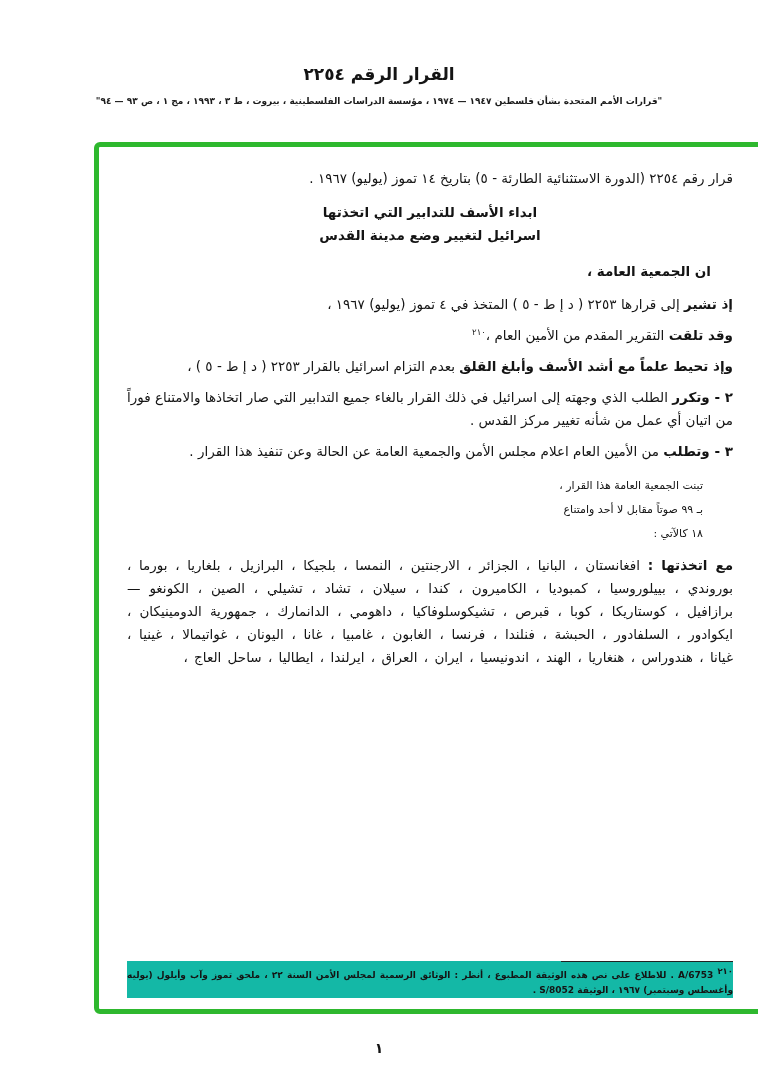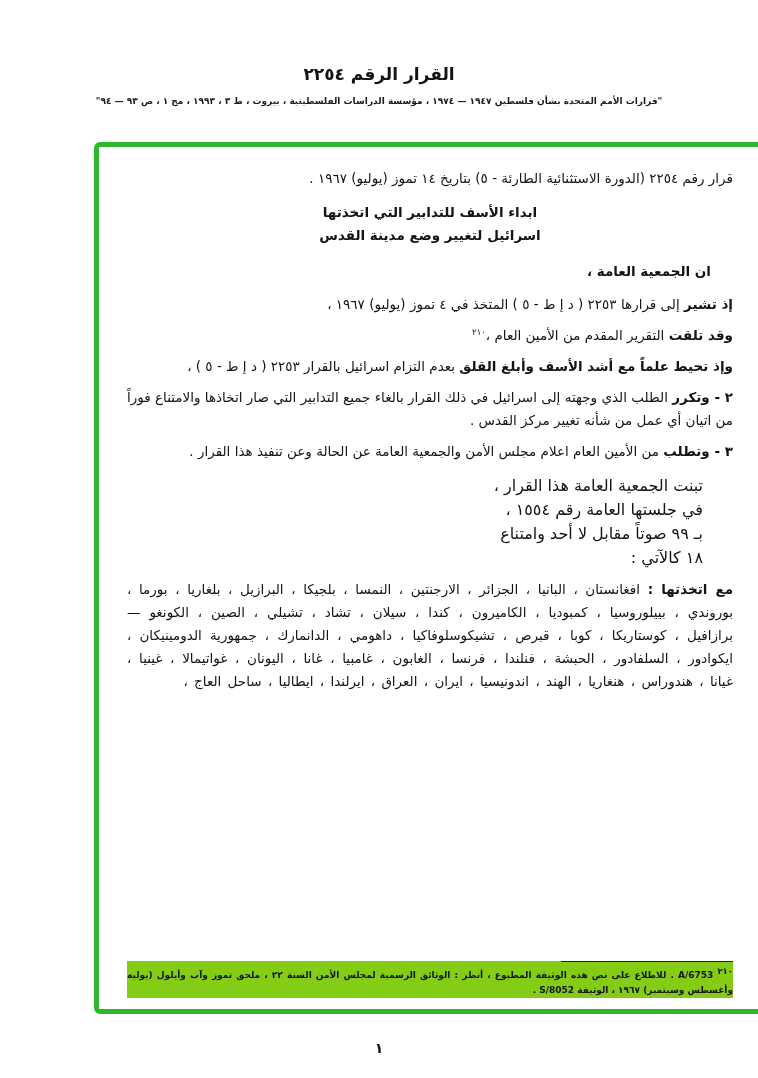--- a/index.html
+++ b/index.html
@@ -23,25 +23,25 @@
     border:5px solid var(--frame-green); border-radius:6px;
     padding:20px 32px 14px 28px;
     direction:rtl; overflow:hidden;
   }
   .p { margin:0 0 8px; font-size:13.5px; line-height:23px; text-align:justify; }
   .intro { margin-bottom:11px; text-align:right; }
   .subtitle { text-align:center; font-weight:bold; margin:8px 0 13px; }
   .opening { font-weight:bold; padding-right:22px; margin:12px 0 10px; }
   .bold { font-weight:bold; }
   .adoption-group { margin:11px 0 9px; }
-  .adoption-line { margin:0 0 1px; font-size:16px; line-height:23px; text-align:right; padding-right:30px; }
+  .adoption-line { margin:0 0 1px; font-size:11px; line-height:23px; text-align:right; padding-right:30px; }
   .countries-p { line-height:23px; word-spacing:2px; margin-bottom:0; }
   sup { font-size:8.5px; vertical-align:super; line-height:0; }
 
-  .footnote-block { position:absolute; bottom:11px; right:32px; left:28px; background:#84cc16; }
+  .footnote-block { position:absolute; bottom:11px; right:32px; left:28px; background:#14b8a6; }
   .footnote-rule { width:172px; border:0; border-top:1.5px solid #222; margin:0 0 6px 0; height:0; }
   .footnote-text { font-size:9px; line-height:15px; font-weight:bold; text-align:justify; margin:0; }
 
   .page-number {
     position:absolute; bottom:22px; left:0; width:100%;
     text-align:center; font-size:14px; font-weight:bold;
   }
 </style>
 </head>
 <body>
@@ -85,21 +85,20 @@
       <span>الطلب الذي وجهته إلى اسرائيل في ذلك القرار بالغاء جميع التدابير التي صار اتخاذها والامتناع فوراً من اتيان أي عمل من شأنه تغيير مركز القدس .</span>
     </p>
 
     <p class="p">
       <span class="bold">٣ - وتطلب</span>
       <span>من الأمين العام اعلام مجلس الأمن والجمعية العامة عن الحالة وعن تنفيذ هذا القرار .</span>
     </p>
 
     <div class="adoption-group">
       <p class="adoption-line">تبنت الجمعية العامة هذا القرار ،</p>
-      <p class="adoption-line">في جلستها العامة رقم ١٥٥٤ ،</p>
       <p class="adoption-line">بـ ٩٩ صوتاً مقابل لا أحد وامتناع</p>
       <p class="adoption-line">١٨ كالآتي :</p>
     </div>
 
     <p class="p countries-p">
       <span class="bold">مع اتخذتها :</span>
       <span>افغانستان ، البانيا ، الجزائر ، الارجنتين ، النمسا ، بلجيكا ، البرازيل ، بلغاريا ، بورما ، بوروندي ، بييلوروسيا ، كمبوديا ، الكاميرون ، كندا ، سيلان ، تشاد ، تشيلي ، الصين ، الكونغو — برازافيل ، كوستاريكا ، كوبا ، قبرص ، تشيكوسلوفاكيا ، داهومي ، الدانمارك ، جمهورية الدومينيكان ، ايكوادور ، السلفادور ، الحبشة ، فنلندا ، فرنسا ، الغابون ، غامبيا ، غانا ، اليونان ، غواتيمالا ، غينيا ، غيانا ، هندوراس ، هنغاريا ، الهند ، اندونيسيا ، ايران ، العراق ، ايرلندا ، ايطاليا ، ساحل العاج ،</span>
     </p>
 
     <div class="footnote-block">

